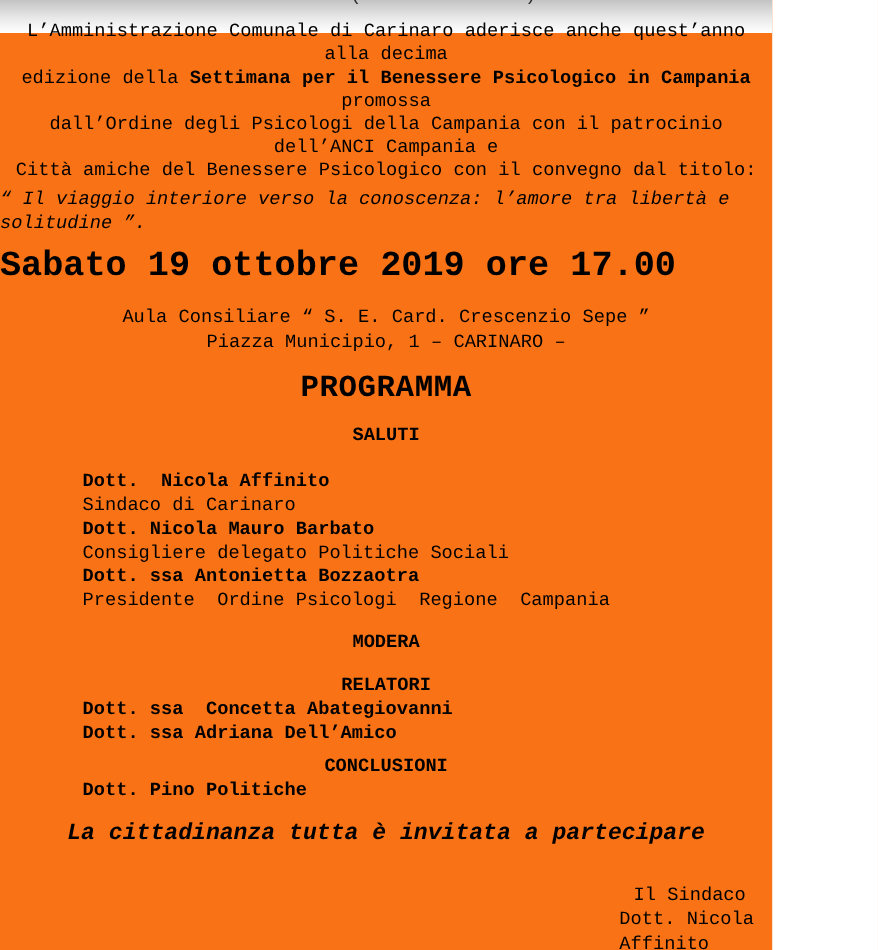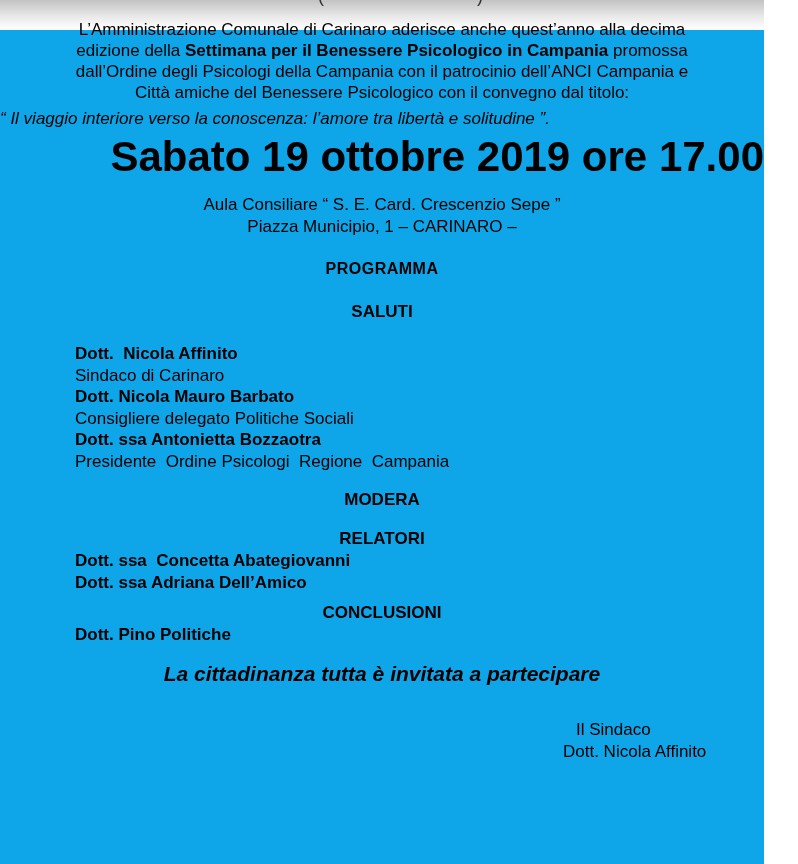--- a/index.html
+++ b/index.html
@@ -1,23 +1,23 @@
 <!DOCTYPE html>
 <html><head>
 <meta charset="utf-8">
 <style>
   * { margin:0; padding:0; box-sizing:border-box; }
   html,body { background:#ffffff; }
   .page {
     position:relative;
-    width:764px; height:864px;
+    width:702px; height:864px;
     overflow:hidden;
-    background:#0ea5e9;
+    background:#f97316;
     color:#000000;
-    font-family:Liberation Sans, sans-serif;
+    font-family:Liberation Mono, monospace;
   }
   .top-shade {
     position:absolute; top:0; left:0; right:0; height:30px;
     background:linear-gradient(to bottom, #c3c3c3 0%, #e9e9e9 55%, #ffffff 100%);
     pointer-events:none;
   }
   .cut { position:absolute; top:-14px; font-size:18px; color:#333; }
   .cut-l { left:318px; }
   .cut-r { left:477px; }
 
@@ -28,29 +28,29 @@
     font-size:17px; line-height:21px;
   }
   .iline { display:block; white-space:pre-wrap; }
 
   .quote {
     margin-top:5px; text-align:left;
     font-style:italic; font-size:17px; line-height:22px;
     white-space:pre-wrap;
   }
   .date-heading {
-    margin-top:8px; text-align:right;
-    font-size:42px; line-height:38px; font-weight:bold;
+    margin-top:8px; text-align:left;
+    font-size:32px; line-height:38px; font-weight:bold;
   }
   .venue { margin-top:18px; text-align:center; font-size:17px; line-height:22px; }
   .venue span { display:block; white-space:pre-wrap; }
 
   .prog-heading {
     margin-top:16px; text-align:center;
-    font-size:16px; line-height:30px; font-weight:bold; letter-spacing:0.5px;
+    font-size:28px; line-height:30px; font-weight:bold; letter-spacing:0.5px;
   }
   .sec-head {
     text-align:center; font-size:17px; line-height:20px; font-weight:bold;
     white-space:pre-wrap;
   }
   .sec-head.saluti { margin-top:18px; }
   .sec-head.modera { margin-top:18px; }
   .sec-head.relatori { margin-top:19px; }
   .sec-head.conclusioni { margin-top:10px; }
 

